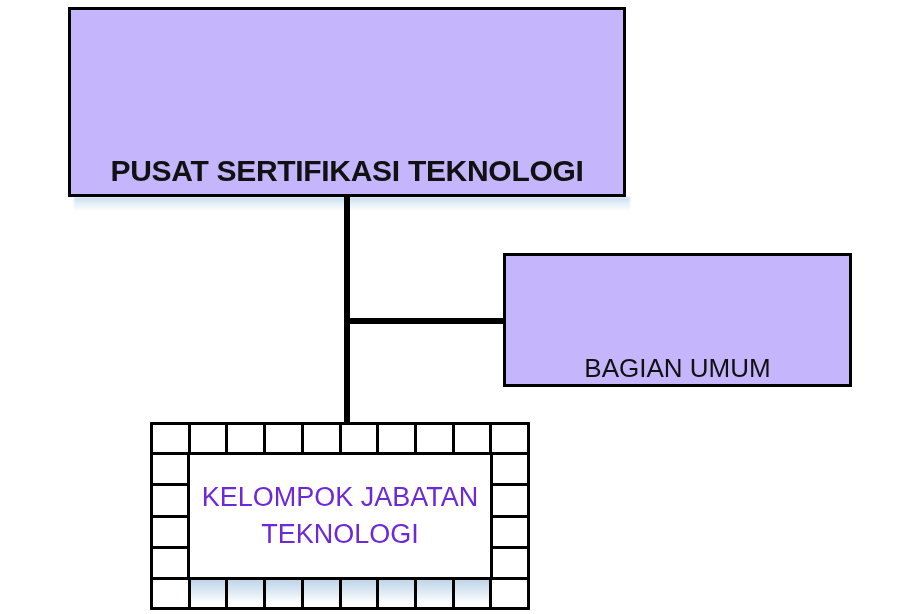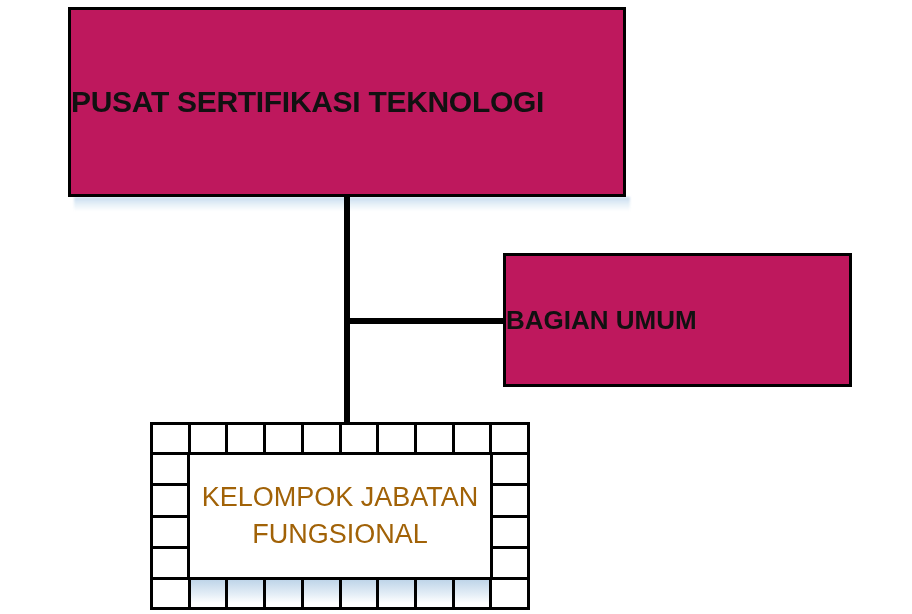--- a/index.html
+++ b/index.html
@@ -6,37 +6,37 @@
   .canvas{
     position:relative;
     width:912px;height:614px;
     background:#ffffff;
     font-family:"Liberation Sans", sans-serif;
     color:#111111;
     overflow:hidden;
   }
   .box{
     position:absolute;
-    background:#be185d;
+    background:#c4b5fd;
     border:3px solid #000000;
     display:flex;
-    flex-direction:column;
-    align-items:flex-start;
+    flex-direction:row;
+    align-items:flex-end;
     justify-content:center;
     text-align:center;
     box-sizing:border-box;
   }
   .root-box{
     left:68px;top:7px;width:558px;height:190px;
     font-weight:bold;font-size:30px;line-height:46px;
     letter-spacing:-0.3px;
   }
   .bagian-box{
     left:503px;top:253px;width:349px;height:134px;
-    font-weight:bold;font-size:26px;line-height:32px;
+    font-weight:normal;font-size:26px;line-height:32px;
   }
   .shadow-band{
     position:absolute;
     left:74px;top:197px;width:556px;height:14px;
     background:linear-gradient(to bottom,#c6dbee 0%,#e3eef7 45%,rgba(255,255,255,0) 100%);
     filter:blur(1px);
   }
   .vline{
     position:absolute;
     left:344px;top:197px;width:6px;height:225px;
@@ -85,21 +85,21 @@
     flex:1;
     background:#ffffff;
     display:flex;
     flex-direction:column;
     align-items:center;
     justify-content:center;
     text-align:center;
     font-size:27px;
     line-height:37px;
     font-weight:normal;
-    color:#a16207;
+    color:#6d28d9;
   }
   .line{display:block;}
 </style>
 </head>
 <body>
 
 <div class="canvas">
 
   <div class="shadow-band"></div>
 
@@ -129,21 +129,21 @@
       </div>
     <div class="frame-mid">
       <div class="frame-col" id="frame-left">
           <div class="cell"></div>
           <div class="cell"></div>
           <div class="cell"></div>
           <div class="cell"></div>
         </div>
       <div class="inner-box">
         <span class="line">KELOMPOK JABATAN</span>
-        <span class="line">FUNGSIONAL</span>
+        <span class="line">TEKNOLOGI</span>
       </div>
       <div class="frame-col" id="frame-right">
           <div class="cell"></div>
           <div class="cell"></div>
           <div class="cell"></div>
           <div class="cell"></div>
         </div>
     </div>
     <div class="frame-row" id="frame-bottom">
         <div class="cell"></div>

